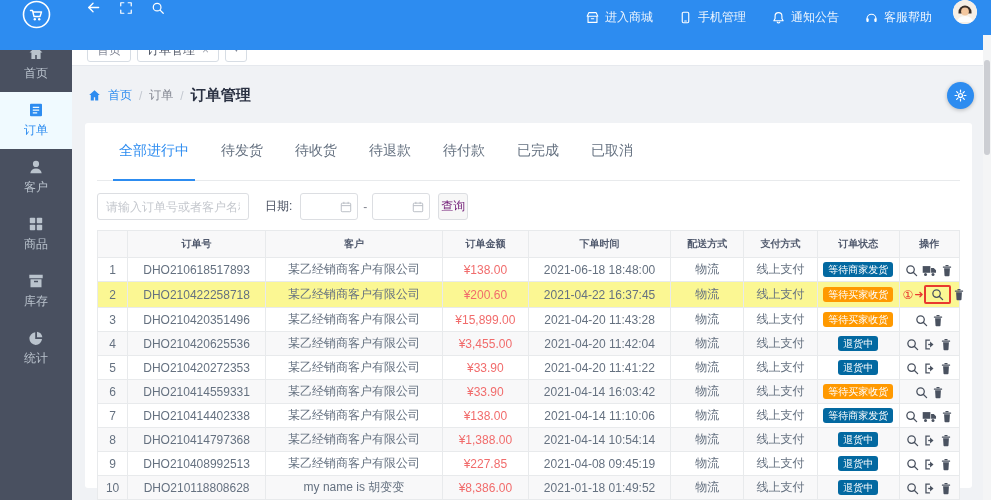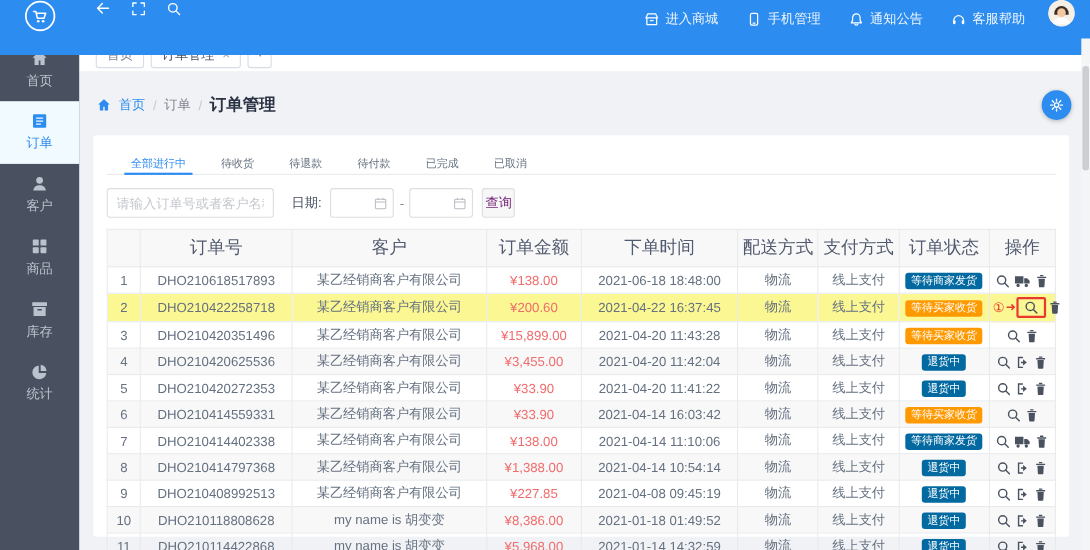--- a/index.html
+++ b/index.html
@@ -50,39 +50,39 @@
   .crumb-cur { font-size:15px; font-weight:bold; color:#2a3142; }
 
   .float-btn { position:absolute; top:47px; right:17px; width:27px; height:27px;
     border-radius:50%; background:#2d8cf0; display:flex; align-items:center;
     justify-content:center; cursor:pointer; box-shadow:0 1px 4px rgba(0,0,0,.25); }
 
   .card { margin:2px 19px 0 13px; background:#fff; border-radius:3px;
     height:365px; padding:12px 12px 0; }
 
   .ftabs { display:flex; border-bottom:1px solid #e8eaec; padding-left:6px; }
-  .ftab { padding:7px 16px 2px; font-size:10px; color:#657180; cursor:pointer; position:relative; }
+  .ftab { padding:7px 16px 20px; font-size:14px; color:#657180; cursor:pointer; position:relative; }
   .ftab.active { color:#2d8cf0; }
   .ftab.active::after { content:''; position:absolute; left:10px; right:10px;
     bottom:-1px; height:2px; background:#2d8cf0; }
 
   .controls { display:flex; align-items:center; margin:12px 0 10px; }
   .search-input { width:152px; height:27px; border:1px solid #dcdee2; border-radius:3px;
     padding:0 8px; font-size:12px; color:#495060; outline:none; }
   .search-input::placeholder { color:#c5c8ce; }
   .date-label { font-size:12px; color:#495060; margin:0 8px 0 16px; }
   .date-input { width:58px; height:27px; border:1px solid #dcdee2; border-radius:3px;
     display:flex; align-items:center; justify-content:flex-end; padding:0 5px;
     color:#b8bcc4; cursor:text; }
   .range-sep { color:#80848f; font-size:12px; margin:0 5px; }
   .query-btn { height:27px; margin-left:8px; padding:0 2px; border:1px solid #dcdee2;
     background:#f7f7f7; border-radius:3px; font-size:12px; color:#701a75; cursor:pointer; }
 
   table { width:100%; border-collapse:collapse; table-layout:fixed; }
-  th { background:#f8f8f9; color:#515a6e; font-weight:normal; font-size:16px;
+  th { background:#f8f8f9; color:#515a6e; font-weight:bold; font-size:10px;
     padding:6px 3px; border:1px solid #e8eaec; }
   td { font-size:12px; color:#657180; text-align:center; padding:3px; height:21px;
     border:1px solid #e8eaec; white-space:nowrap; overflow:hidden; }
   tbody tr:nth-child(even) td { background:#f8f8f9; }
   tbody tr.highlight td { background:#fbf793; }
   td.amount { color:#f16c6c; }
   .badge { display:inline-block; padding:1px 5px; border-radius:3px; color:#fff;
     font-size:10px; line-height:13px; }
   .badge-red { background:#0369a1; }
   .badge-orange { background:#ff9900; }
@@ -325,20 +325,21 @@
       </svg>
     </span>
   </div>
 
   <div class="card">
 
     <div class="ftabs">
 
         <span class="ftab active">全部进行中</span>
 
+        <span class="ftab">待发货</span>
 
         <span class="ftab">待收货</span>
 
         <span class="ftab">待退款</span>
 
         <span class="ftab">待付款</span>
 
         <span class="ftab">已完成</span>
 
         <span class="ftab">已取消</span>

